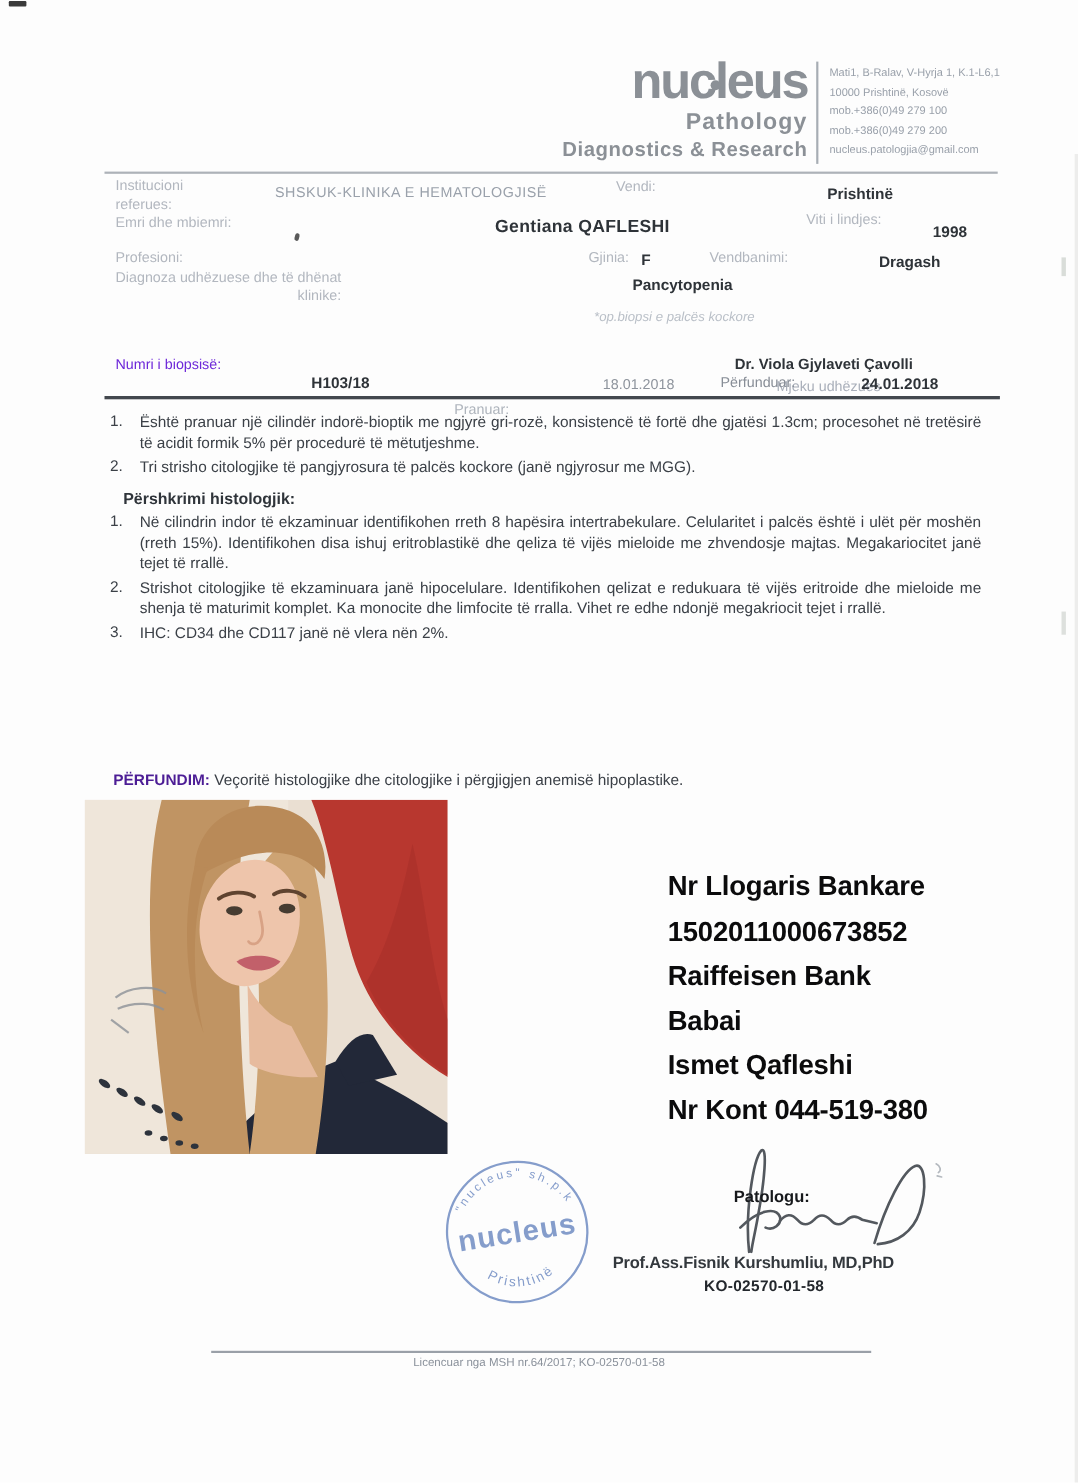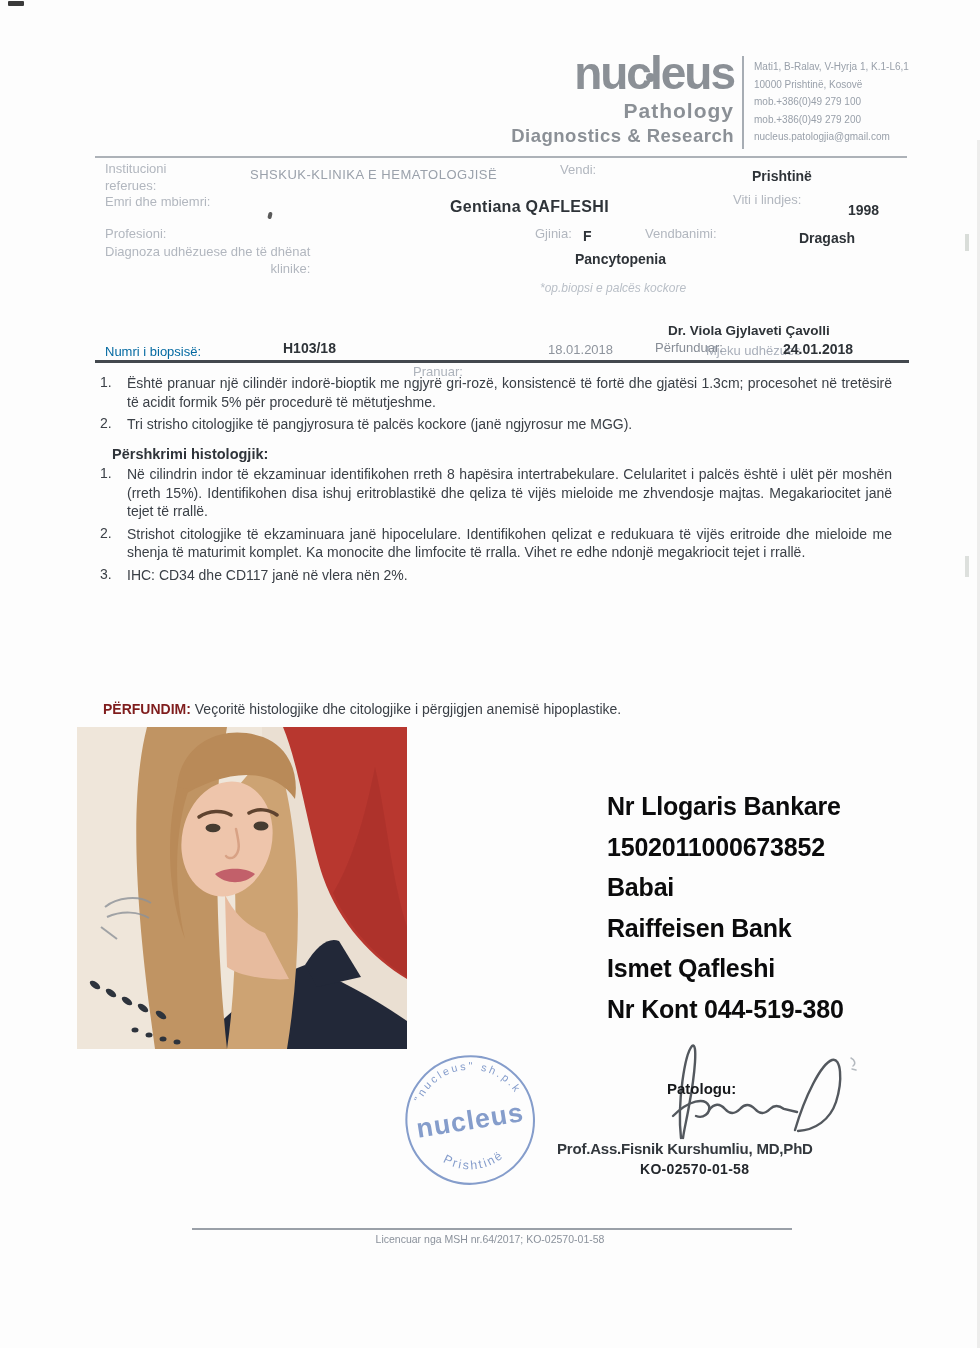--- a/index.html
+++ b/index.html
@@ -29,21 +29,21 @@
   .note-italic{position:absolute;font-size:12px;font-style:italic;color:#b9bfc7;}
   .pen-mark{left:268px;top:212px;width:4px;height:7px;background:#5a5a5a;border-radius:2px;transform:rotate(14deg);}
   
   .list{left:100px;width:792px;}
   .l-item{display:flex;margin-bottom:4px;}
   .l-num{width:27px;flex:none;font-size:14px;color:#3b4047;}
   .l-text{flex:1;font-size:14px;color:#3b4047;line-height:18.5px;text-align:justify;}
   .hist-title{left:112px;top:446px;font-size:14.5px;font-weight:bold;color:#2f343a;}
   
   .conclusion{left:103px;top:701px;width:720px;font-size:14px;color:#3b4047;}
-  .conclusion b{color:#7f1d1d;}
+  .conclusion b{color:#4c1d95;}
   
   .photo{left:77px;top:727px;width:330px;height:322px;}
   
   .bank{left:607px;top:786px;width:330px;font-size:25px;font-weight:bold;color:#0b0b0c;line-height:40.5px;letter-spacing:-.2px;}
   
   .stamp{left:398px;top:1046px;width:144px;height:144px;transform:rotate(-5deg);opacity:.88;}
   
   .sig-label{left:667px;top:1080px;font-size:15px;font-weight:bold;color:#17191c;}
   .sig-svg{left:645px;top:1040px;width:215px;height:105px;}
   .sig-name{left:557px;top:1140px;font-size:15px;font-weight:bold;color:#33383d;letter-spacing:-.2px;}
@@ -105,21 +105,21 @@
   <div class="val" style="left:799px;top:230px;font-size:14px;">Dragash</div>
 
   <div class="lab multiline" style="left:105px;top:243px;text-align:right;">Diagnoza udhëzuese dhe të dhënat
 klinike:</div>
   <div class="val" style="left:575px;top:251px;font-size:14px;">Pancytopenia</div>
   <div class="note-italic" style="left:540px;top:281px;">*op.biopsi e palcës kockore</div>
 
   <div class="lab" style="left:706px;top:299px;color:#a9afba;margin-top:44px;">Mjeku udhëzues</div>
   <div class="val" style="left:668px;top:323px;font-size:13.5px;">Dr. Viola Gjylaveti Çavolli</div>
 
-  <div class="lab" style="left:105px;top:344px;color:#0369a1;">Numri i biopsisë:</div>
+  <div class="lab" style="left:105px;top:323px;color:#6d28d9;">Numri i biopsisë:</div>
   <div class="val" style="left:283px;top:340px;font-size:14px;">H103/18</div>
   <div class="lab" style="left:413px;top:340px;color:#aeb4bc;margin-top:24px;">Pranuar:</div>
   <div class="abs" style="left:548px;top:342px;font-size:13px;color:#8e949d;text-align:center;">18.01.2018</div>
   <div class="lab" style="left:655px;top:340px;color:#878d96;">Përfunduar:</div>
   <div class="val" style="left:783px;top:341px;font-size:14px;">24.01.2018</div>
 
   <div class="abs rule-biopsy"></div>
 
   <div class="abs list" style="top:374px;">
     <div class="l-item">
@@ -187,22 +187,22 @@
         <ellipse cx="72" cy="308" rx="3.5" ry="2.5"></ellipse>
         <ellipse cx="86" cy="312" rx="3.5" ry="2.5"></ellipse>
         <ellipse cx="100" cy="315" rx="3.5" ry="2.5"></ellipse>
       </g>
     </svg>
   </div>
 
   <div class="abs bank">
     <div>Nr Llogaris Bankare</div>
     <div>1502011000673852</div>
+    <div>Raiffeisen Bank</div>
     <div>Babai</div>
-    <div>Raiffeisen Bank</div>
     <div>Ismet Qafleshi</div>
     <div>Nr Kont 044-519-380</div>
   </div>
 
   <div class="abs stamp">
     <svg width="144" height="144" viewBox="0 0 140 140">
       <defs>
         <path id="stamp-arc-top" d="M 17,76 A 53,53 0 1 1 123,76" fill="none"></path>
         <path id="stamp-arc-bottom" d="M 22,84 A 50,50 0 0 0 118,84" fill="none"></path>
       </defs>

